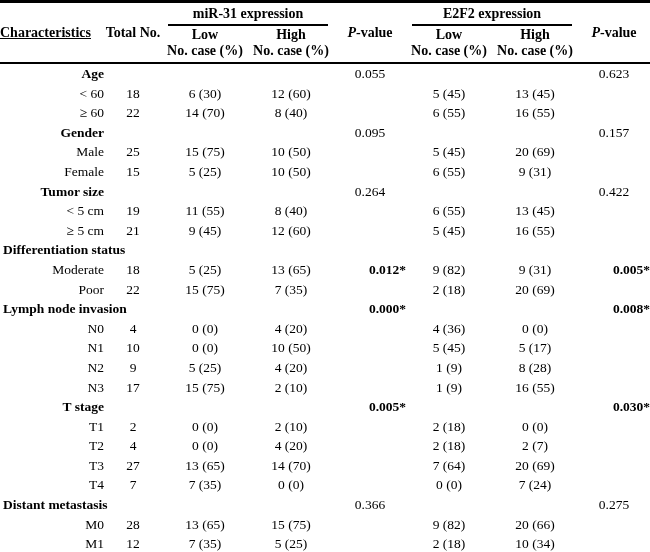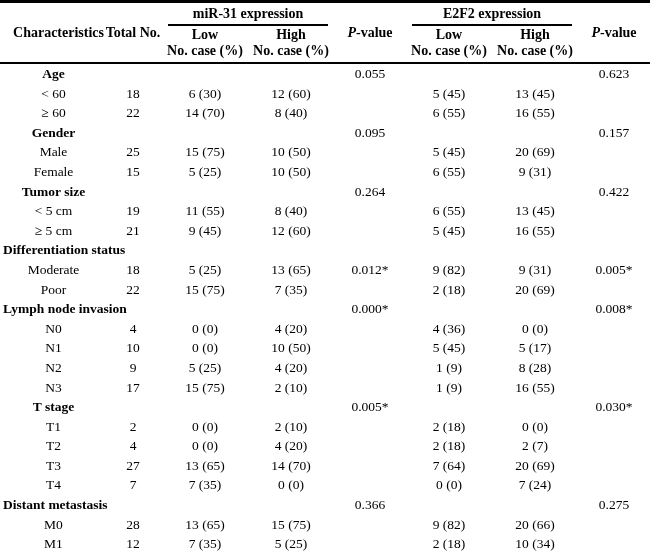--- a/index.html
+++ b/index.html
@@ -60,41 +60,42 @@
   }
   th.sub {
     height: 34px;
     padding-bottom: 2px;
     margin-left: 36px;
   }
   .sub-top, .sub-bot {
     display: block;
     line-height: 16px;
   }
-  th.ch { text-align: right; }
+  th.ch { text-align: left; text-decoration: underline; }
   .pit { font-style: italic; }
 
   tbody td {
     font-size: 13.5px;
     height: 19.6px;
     line-height: 19.6px;
     padding: 0;
     text-align: center;
     white-space: nowrap;
     overflow: visible;
   }
   tbody td.label {
-    text-align: center;
+    text-align: right;
     padding-left: 3px;
   }
   tbody td.cat {
     font-weight: bold;
   }
   tbody td.strong {
-    font-weight: normal;
+    font-weight: bold;
+    text-align: right;
   }
 </style>
 </head>
 <body>
 
 <div class="figure">
   <table>
     <colgroup>
       <col class="c-char">
       <col class="c-total">

